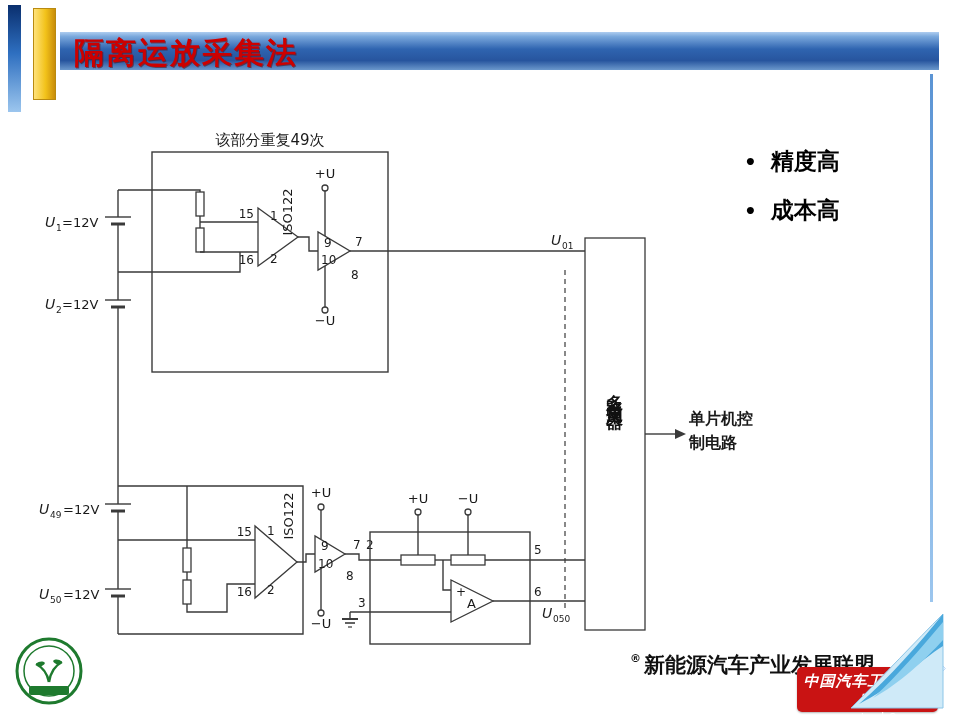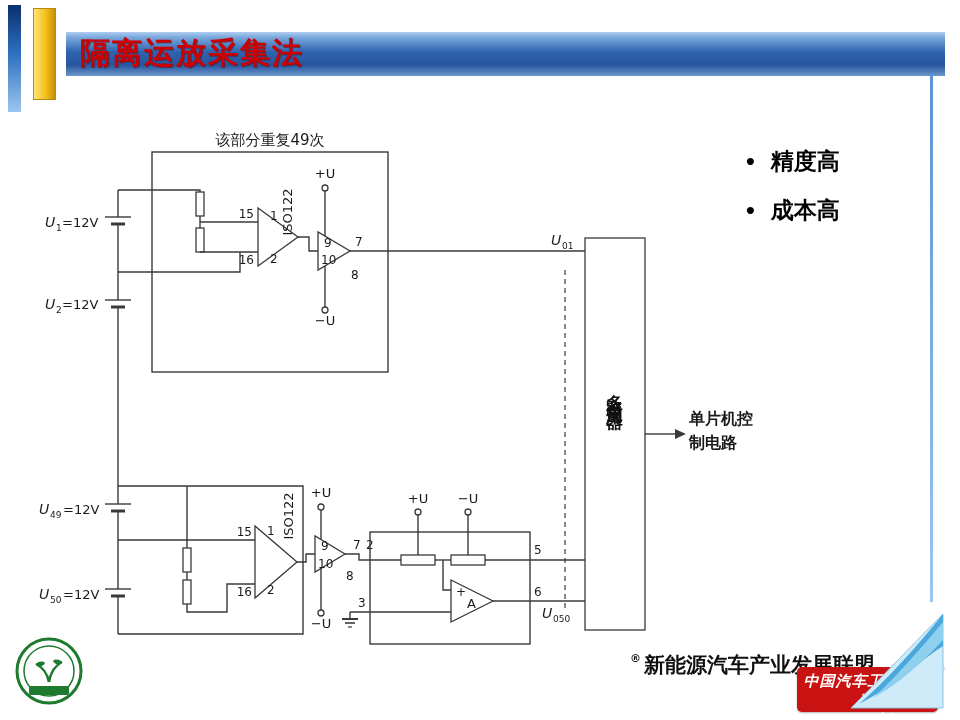--- a/index.html
+++ b/index.html
@@ -4,21 +4,21 @@
 <style>
   html,body{margin:0;padding:0;background:#9a9a9a;}
   .slide{position:relative;width:960px;height:720px;background:#ffffff;overflow:hidden;
          font-family:"DejaVu Sans","Liberation Sans",sans-serif;}
   
   .left-strip{position:absolute;left:8px;top:5px;width:13px;height:107px;
     background:linear-gradient(180deg,#0a2f6e 0%,#2e6fc0 45%,#9cc6ee 100%);}
   .accent-bar{position:absolute;left:33px;top:8px;width:21px;height:90px;
     background:linear-gradient(90deg,#ffe27a 0%,#f2c21a 55%,#c98d0a 100%);
     border:1px solid #b98a10;}
-  .title-bar{position:absolute;left:66px;top:32px;width:879px;height:44px;
+  .title-bar{position:absolute;left:60px;top:32px;width:879px;height:38px;
     background:linear-gradient(180deg,#aecdf0 0%,#7aa8dc 12%,#2f64b0 45%,#27559e 75%,#6b98cc 100%);}
   .title-bar .title{display:block;padding-left:14px;line-height:42px;font-size:30px;font-weight:bold;
     color:#cc0000;text-shadow:1px 1px 0 rgba(90,10,10,0.55);letter-spacing:2px;white-space:nowrap;}
   .right-line{position:absolute;left:930px;top:74px;width:3px;height:528px;
     background:linear-gradient(180deg,#5b94d4,#9cc6ee);}
   
   .bullets{position:absolute;left:744px;top:146px;color:#000;}
   .bullet{display:flex;align-items:center;margin-bottom:18px;font-size:23px;font-weight:600;}
   .bullet .dot{font-size:20px;margin-right:14px;line-height:1;}
   

